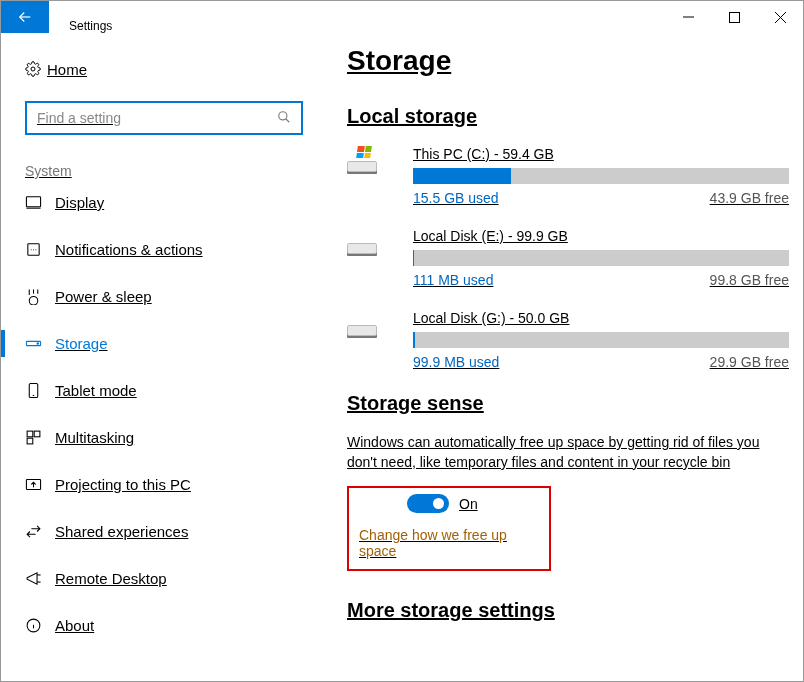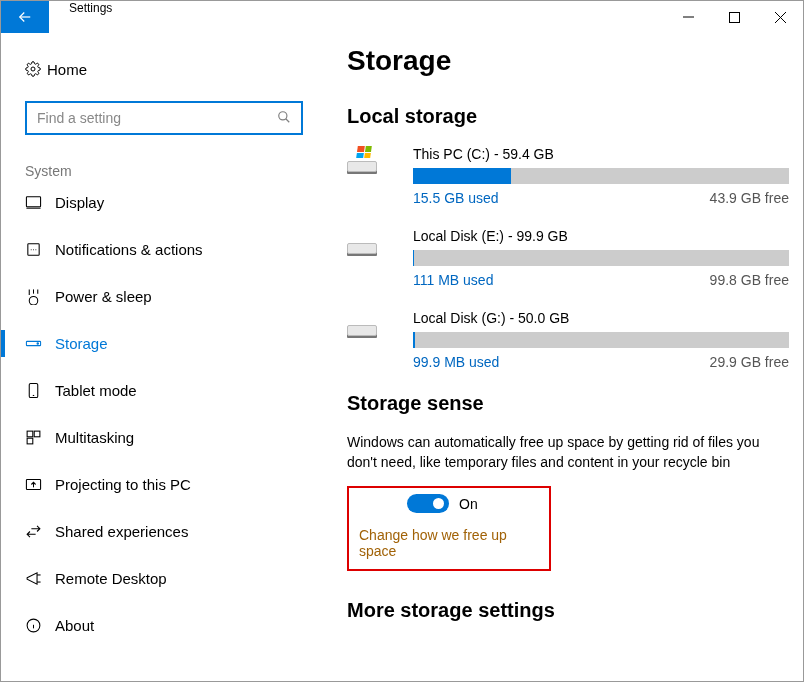--- a/index.html
+++ b/index.html
@@ -1,22 +1,22 @@
 <!DOCTYPE html>
 <html><head>
   <meta charset="utf-8">
   <style>
     * { margin:0; padding:0; box-sizing:border-box; font-family:"Segoe UI",Tahoma,sans-serif; }
     body { width:804px; height:682px; background:#fff; border:1px solid #999; overflow:hidden; font-size:14px; color:#000; }
-    .titlebar { height:32px; display:flex; align-items:flex-start; }
+    .titlebar { height:32px; display:flex; align-items:flex-end; }
     .back-btn { width:48px; height:32px; background:#0078d7; color:#fff; display:flex; align-items:center; justify-content:center; }
     .title { margin-left:20px; font-size:12px; }
     .winctrl { margin-left:auto; display:flex; }
     .winctrl .wc { width:46px; height:32px; display:flex; align-items:center; justify-content:center; font-size:13px; color:#000; }
-    .body { display:flex; height:calc(100% - 32px); }
+    .body { display:flex; height:calc(100% - 32px);text-decoration:underline; }
     .sidebar { width:310px; padding:22px 24px 0 24px; }
     .home-row { display:flex; align-items:center; height:28px; margin-bottom:18px; }
     .home-row .gear { width:22px; display:flex; align-items:center; }
     .home-label { font-size:15px; }
     .search { width:278px; height:34px; border:2px solid #0078d7; display:flex; align-items:center; padding:0 10px; color:#888; margin-bottom:28px;gap:8px; }
     .search .ph { flex:1; font-size:14px; }
     .search .mag { font-size:14px; color:#808080; }
     .group-heading { color:#777; font-size:14px; }
     .nav { margin-left:-24px; }
     .nav-item { height:47px; display:flex; align-items:center; padding-left:24px; font-size:15px; position:relative; }

